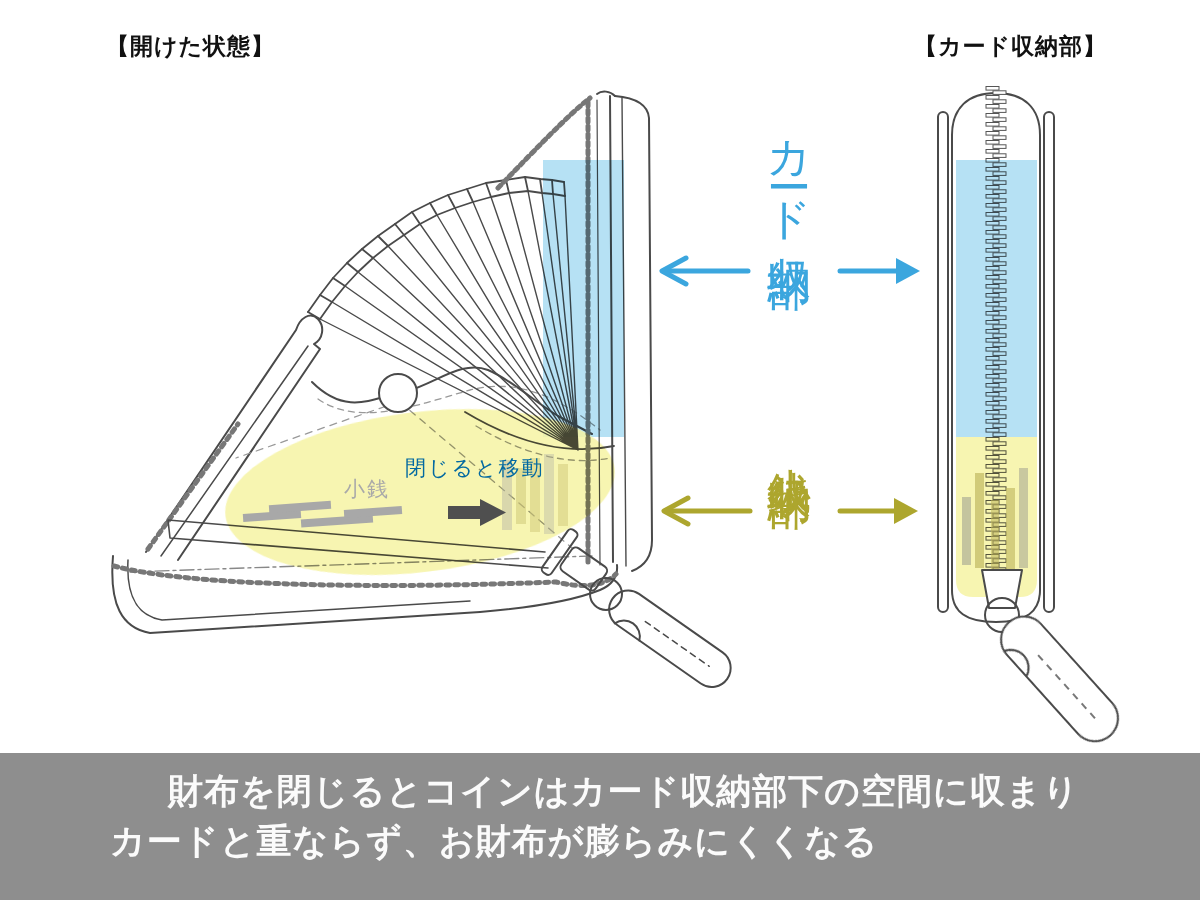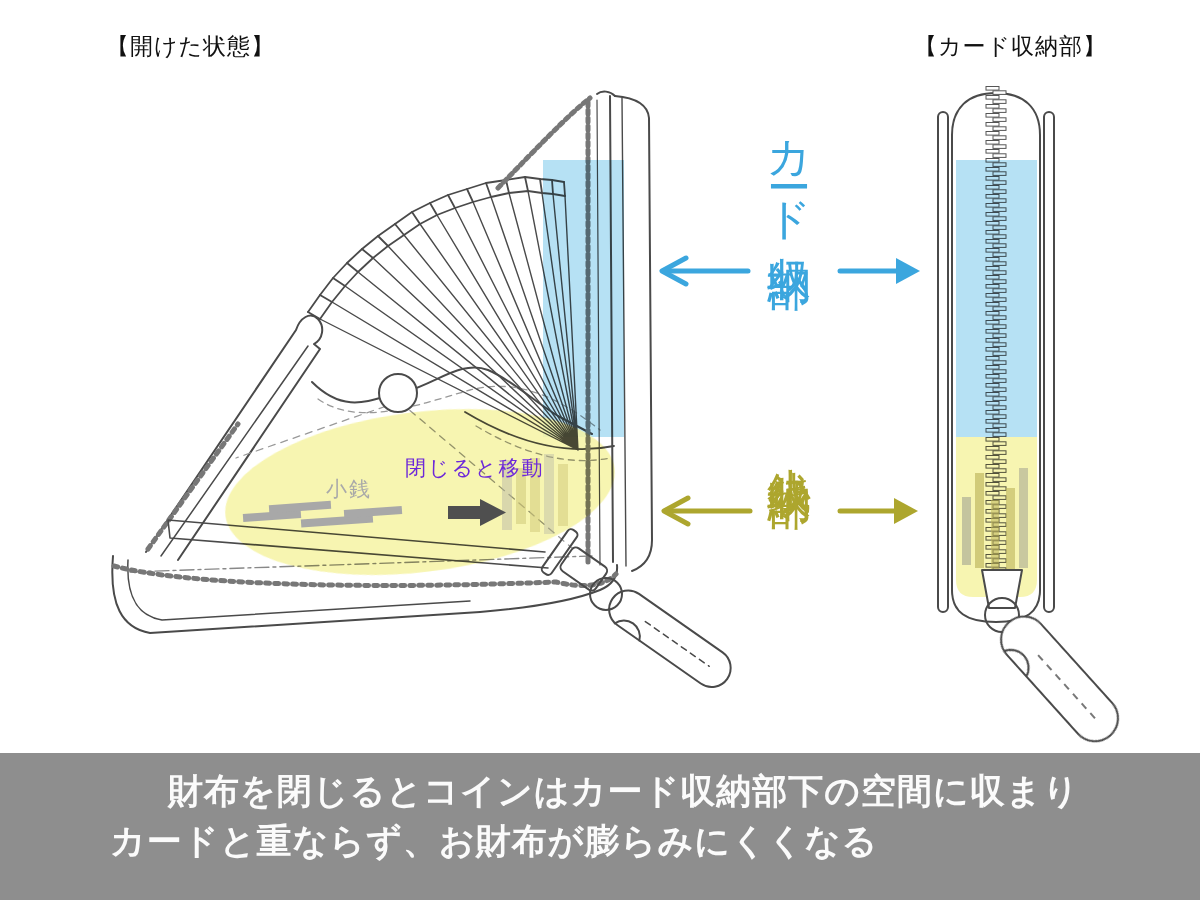--- a/index.html
+++ b/index.html
@@ -1,32 +1,32 @@
 <!DOCTYPE html>
 <html><head>
 <meta charset="utf-8">
 <style>
   html,body{margin:0;padding:0}
   body{
     width:1200px;height:900px;position:relative;overflow:hidden;
     background:#ffffff;font-family:"Liberation Sans","DejaVu Sans",sans-serif;
   }
   .abs{position:absolute}
-  .title{font-size:23px;font-weight:normal;color:#111;letter-spacing:1px;white-space:nowrap}
+  .title{font-size:23px;font-weight:bold;color:#111;letter-spacing:1px;white-space:nowrap}
   .title-open{left:106px;top:31px}
   .title-closed{left:914px;top:31px}
   .v-label{
     writing-mode:vertical-rl;text-orientation:mixed;
     font-size:44px;line-height:1.15;letter-spacing:4px;white-space:nowrap;font-weight:500;
   }
   .v-card{left:764px;top:110px;color:#3BA6DE}
   .v-coin{left:764px;top:433px;color:#ADA62E}
   .ann{white-space:nowrap}
-  .ann-coin{left:326px;top:475px;font-size:21px;color:#A9A9A9;letter-spacing:2px}
-  .ann-move{left:405px;top:454px;font-size:21px;color:#6d28d9;letter-spacing:2px}
+  .ann-coin{left:344px;top:475px;font-size:21px;color:#A9A9A9;letter-spacing:2px}
+  .ann-move{left:405px;top:454px;font-size:21px;color:#0369a1;letter-spacing:2px}
   .caption-bar{
     left:0;top:753px;width:1200px;height:147px;background:#8E8E8E;color:#FBFBFB;
   }
   .caption-line{font-size:35px;line-height:50px;font-weight:700;letter-spacing:1px;white-space:nowrap}
   .caption-line.l1{margin:13px 0 0 168px}
   .caption-line.l2{margin-left:110px}
   svg{position:absolute;left:0;top:0}
 </style>
 </head>
 <body>

